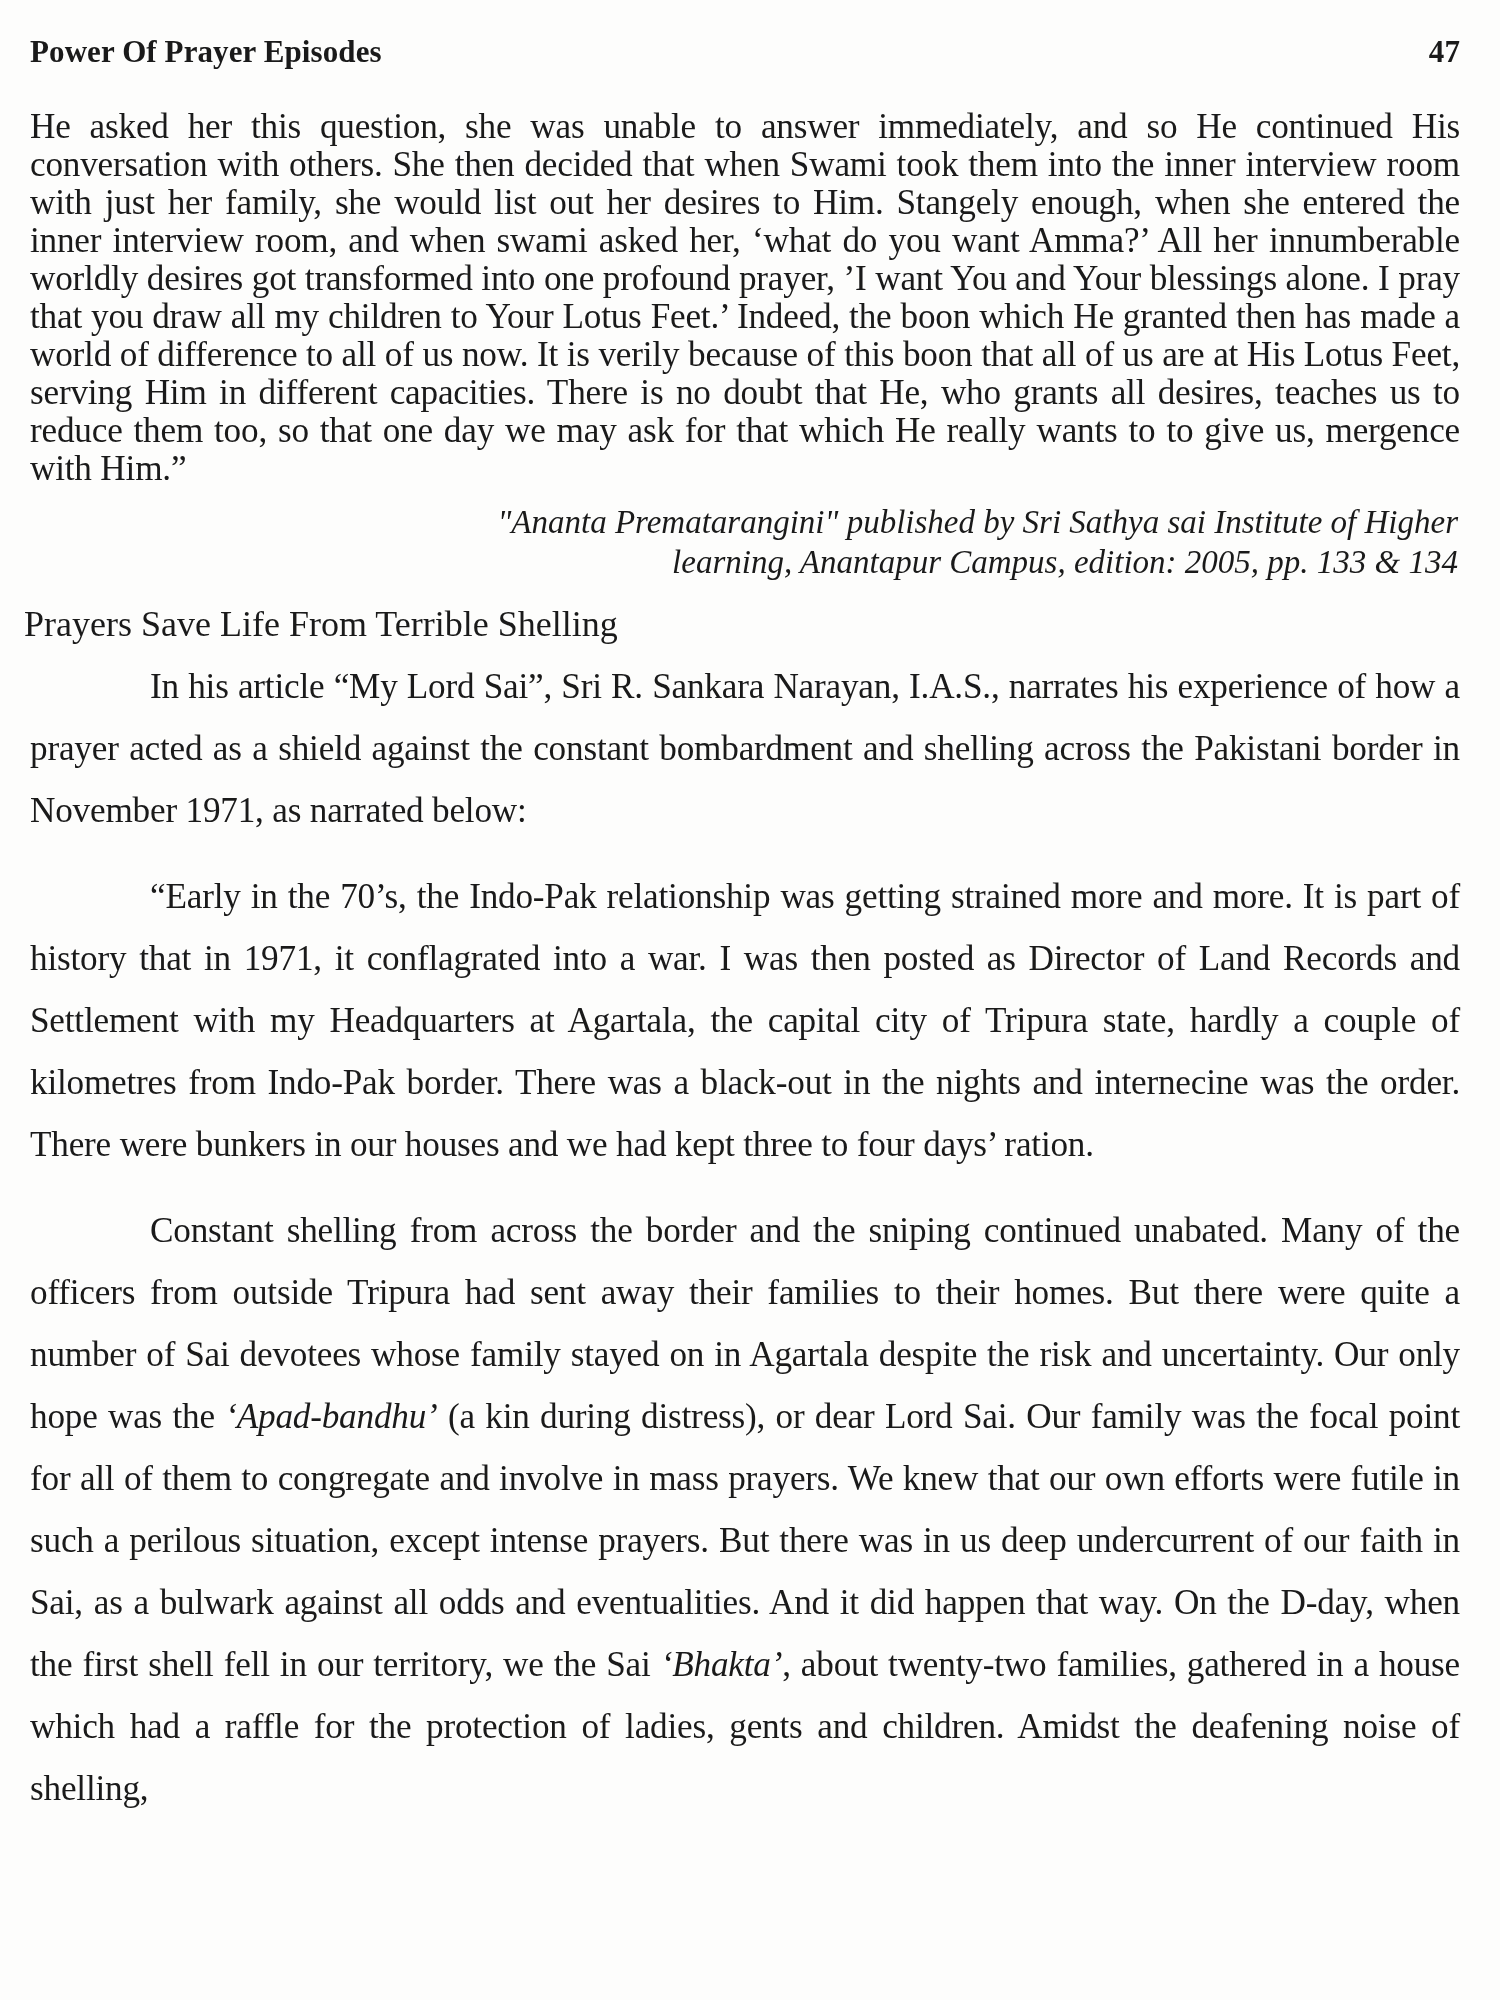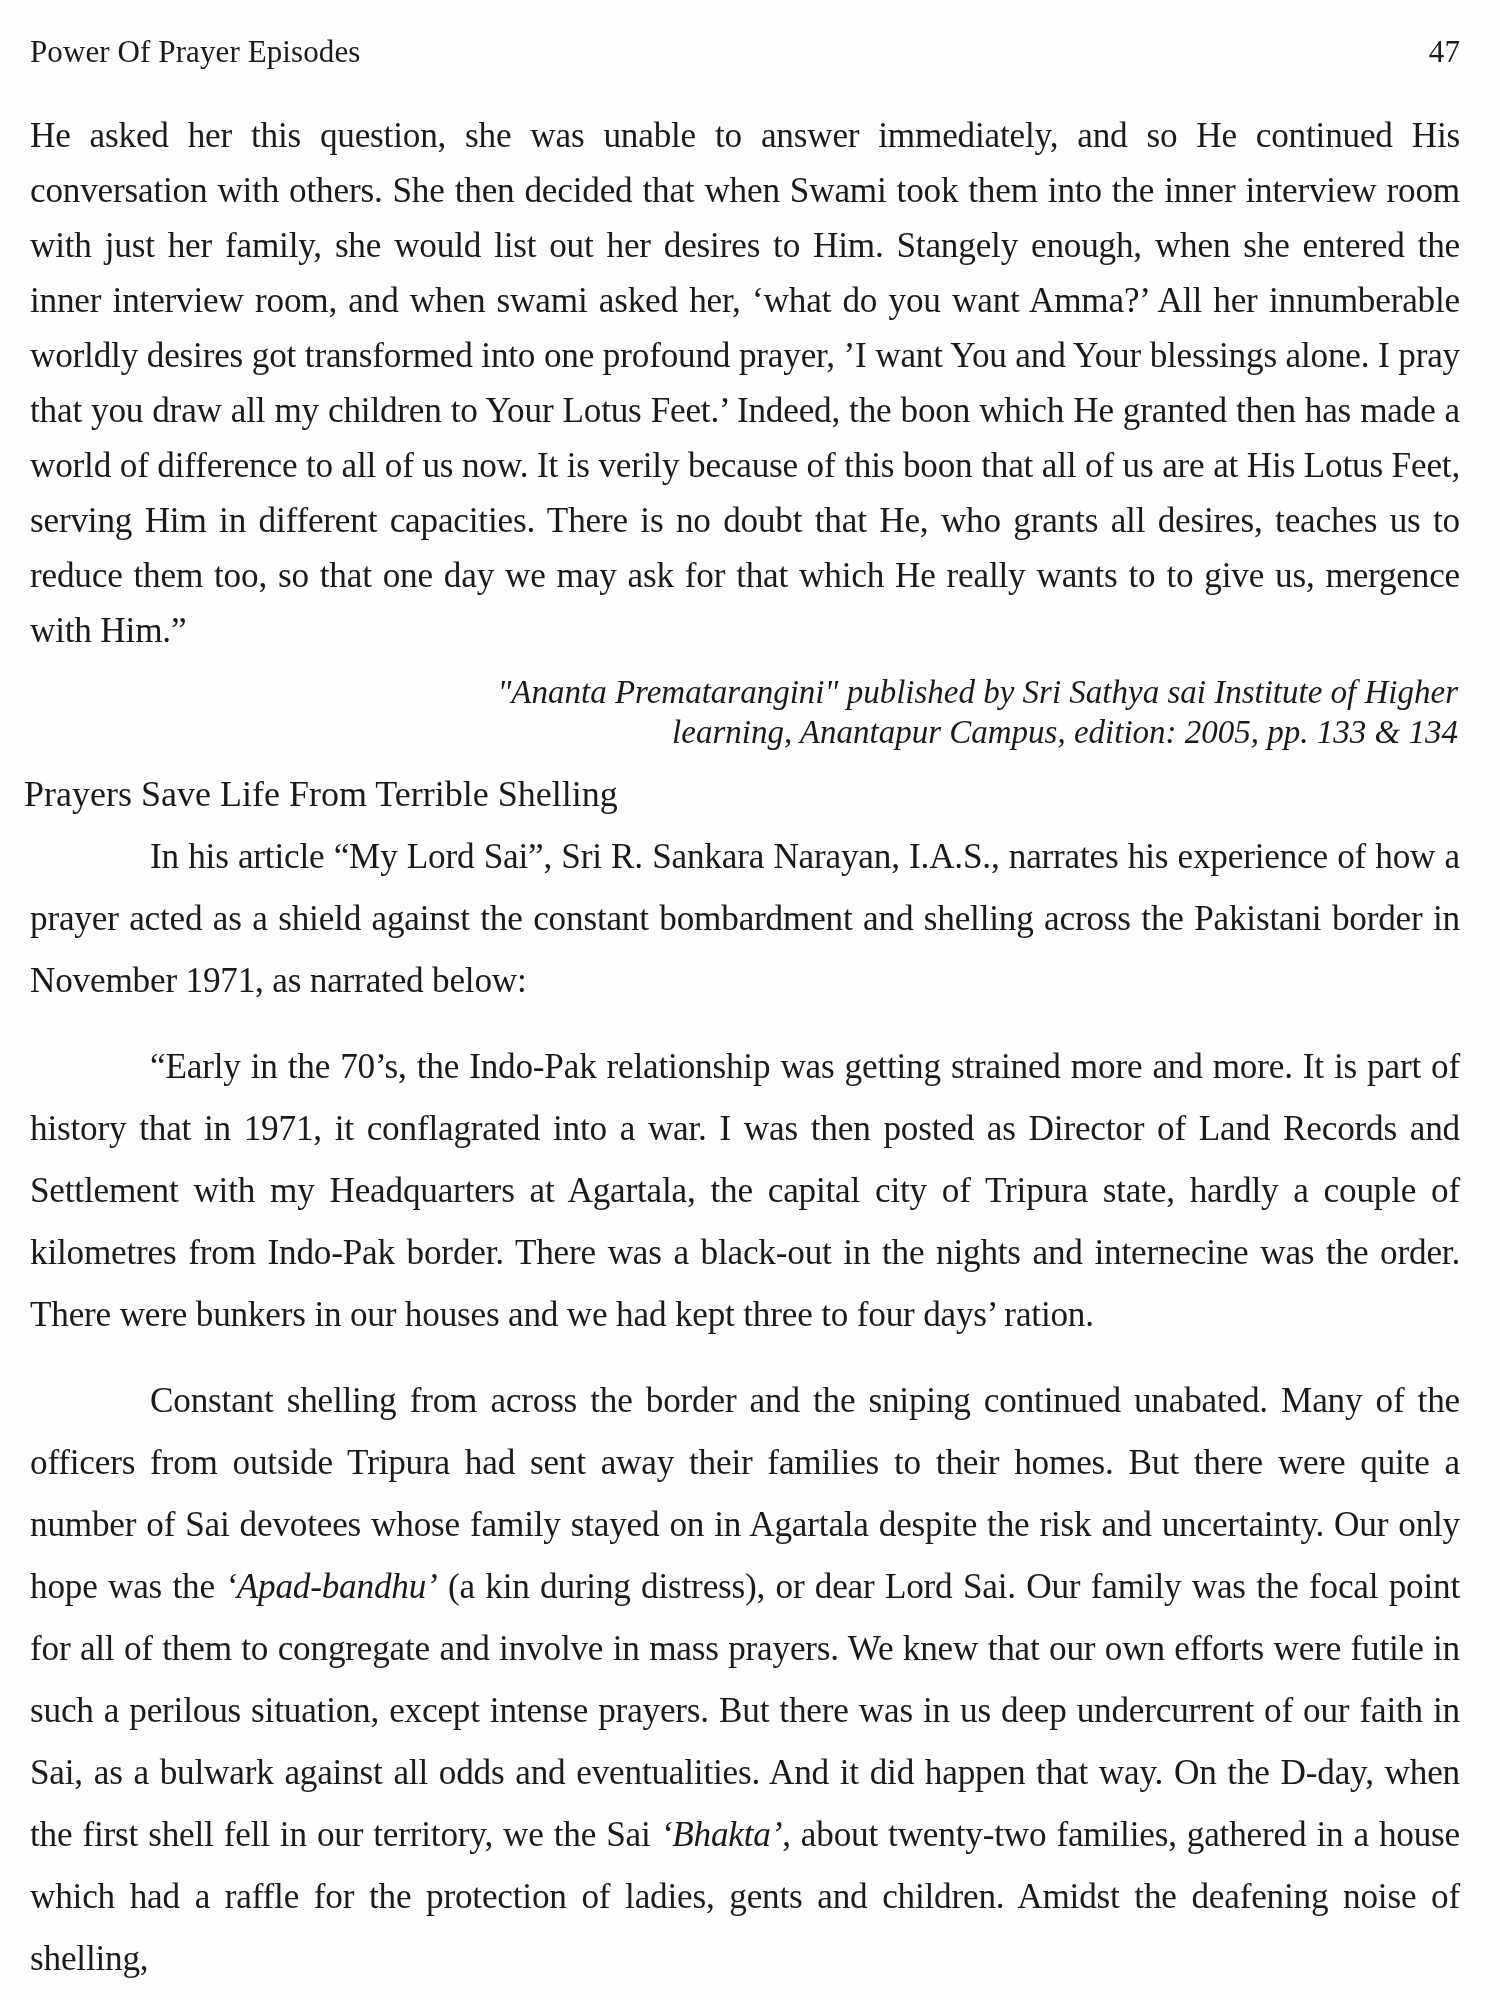--- a/index.html
+++ b/index.html
@@ -22,24 +22,25 @@
       width: 1430px;
     }
     .running-header {
       display: flex;
       justify-content: space-between;
       align-items: baseline;
       font-size: 31px;
       margin-top: 34px;
       height: 44px;
       letter-spacing: 0.1px;
+      font-weight: bold;
     }
     .body-text {
       font-size: 35.2px;
-      line-height: 55px;
+      line-height: 38px;
       text-align: justify;
       margin: 0;
       letter-spacing: -0.2px;
     }
     .block1 { margin-top: 30px; }
     .citation {
       font-style: italic;
       font-size: 33px;
       line-height: 40px;
       text-align: right;

